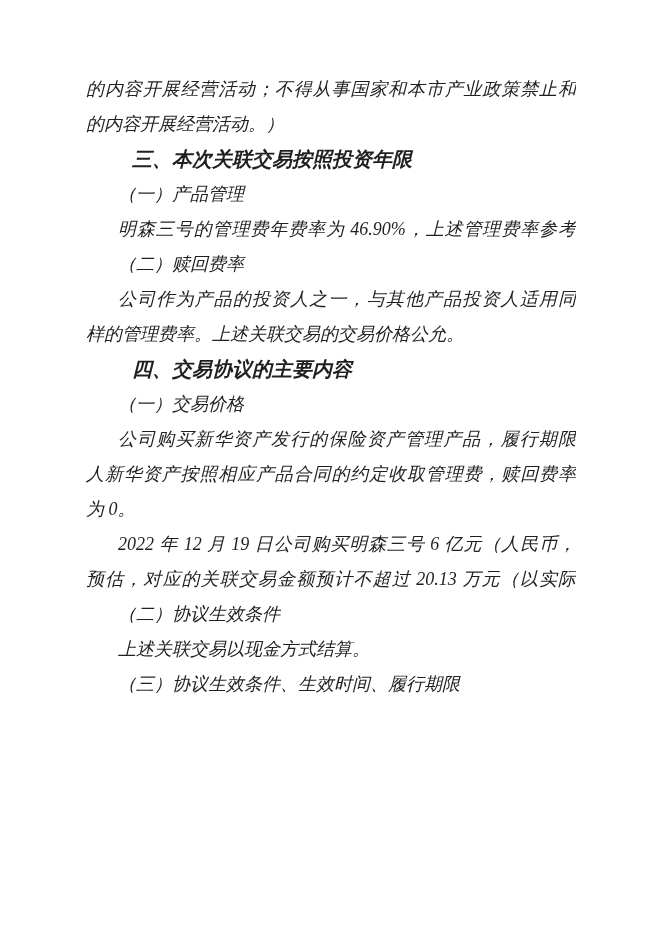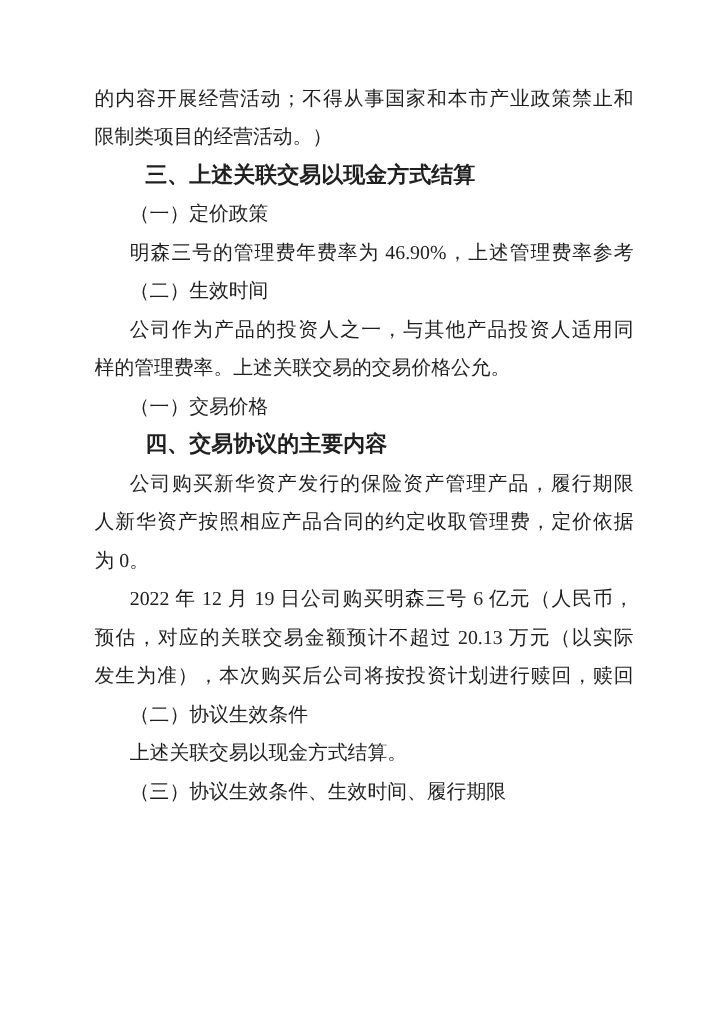--- a/index.html
+++ b/index.html
@@ -20,50 +20,50 @@
     background: #ffffff;
     color: #1f1f1f;
     font-family: "Liberation Serif", "DejaVu Serif", serif;
   }
   .line {
     font-size: 18px;
     line-height: 35px;
     height: 35px;
     overflow: hidden;
     white-space: normal;
+    font-style: italic;
   }
   .justify {
     text-align: justify;
     text-align-last: justify;
   }
   .indent {
     padding-left: 32px;
   }
   .heading {
     padding-left: 46px;
     font-weight: bold;
     font-size: 20px;
   }
 </style>
 </head>
 <body>
 
 <div class="page">
   <div class="line justify">的内容开展经营活动；不得从事国家和本市产业政策禁止和</div>
-  <div class="line">限制类项目的经营活动。）</div>
-  <div class="line heading">三、上述关联交易以现金方式结算</div>
-  <div class="line indent">（一）定价政策</div>
+  <div class="line">的内容开展经营活动。）</div>
+  <div class="line heading">三、本次关联交易按照投资年限</div>
+  <div class="line indent">（一）产品管理</div>
   <div class="line indent justify">明森三号的管理费年费率为 46.90%，上述管理费率参考</div>
-  <div class="line indent">（二）生效时间</div>
+  <div class="line indent">（二）赎回费率</div>
   <div class="line indent justify">公司作为产品的投资人之一，与其他产品投资人适用同</div>
   <div class="line">样的管理费率。上述关联交易的交易价格公允。</div>
+  <div class="line heading">四、交易协议的主要内容</div>
   <div class="line indent">（一）交易价格</div>
-  <div class="line heading">四、交易协议的主要内容</div>
   <div class="line indent justify">公司购买新华资产发行的保险资产管理产品，履行期限</div>
-  <div class="line justify">人新华资产按照相应产品合同的约定收取管理费，定价依据</div>
+  <div class="line justify">人新华资产按照相应产品合同的约定收取管理费，赎回费率</div>
   <div class="line">为 0。</div>
   <div class="line indent justify">2022 年 12 月 19 日公司购买明森三号 6 亿元（人民币，</div>
   <div class="line justify">预估，对应的关联交易金额预计不超过 20.13 万元（以实际</div>
-  <div class="line justify">发生为准），本次购买后公司将按投资计划进行赎回，赎回</div>
   <div class="line indent">（二）协议生效条件</div>
   <div class="line indent">上述关联交易以现金方式结算。</div>
   <div class="line indent">（三）协议生效条件、生效时间、履行期限</div>
 </div>
 
 </body></html>

